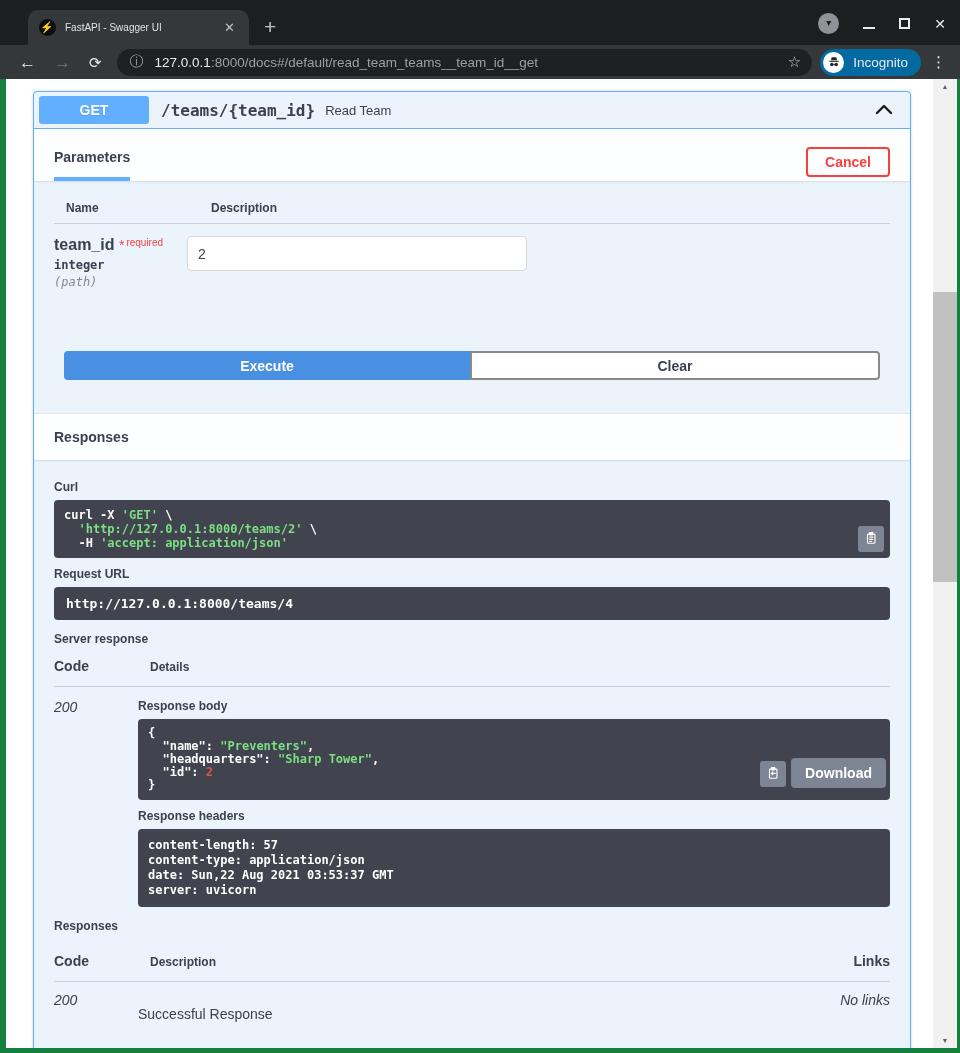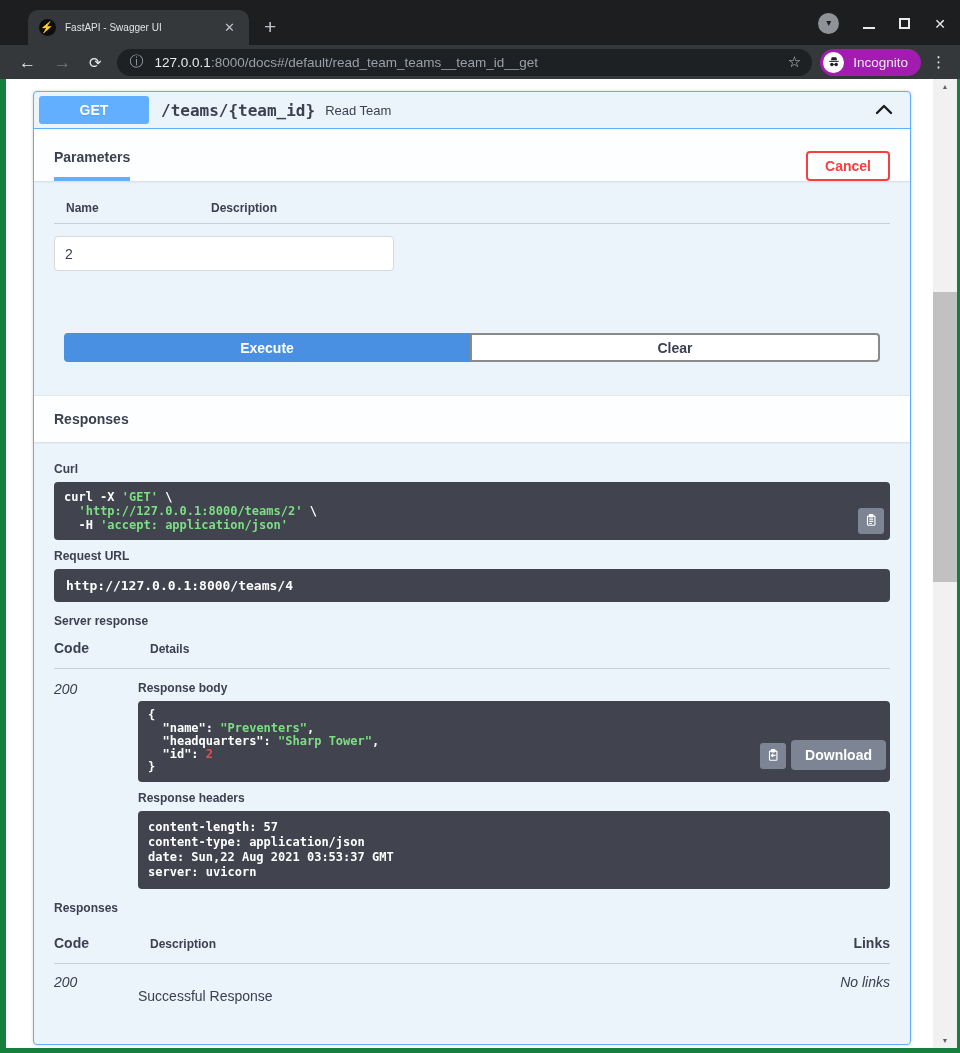--- a/index.html
+++ b/index.html
@@ -25,38 +25,38 @@
   .toolbar { height:34px; background:#35383b; display:flex; align-items:center; padding:0 10px; flex:none; }
   .nav-btn { color:#e8eaed; font-size:17px; padding:0 9px; line-height:1; }
   .nav-btn.fwd { color:#74787d; }
   .reload { font-size:15px; }
   .url-bar { flex:1; height:27px; background:#1e2124; border-radius:14px; display:flex; align-items:center; padding:0 11px 0 13px; margin:0 8px 0 6px; }
   .info-icon { color:#9aa0a6; font-size:14px; }
   .url-text { margin-left:11px; font-size:13.5px; flex:1; white-space:nowrap; overflow:hidden; }
   .url-host { color:#e8eaed; }
   .url-rest { color:#9aa0a6; }
   .star-icon { color:#c8cbce; font-size:15px; }
-  .incognito-pill { height:27px; background:#a21caf; border-radius:14px; display:flex; align-items:center; padding:0 13px 0 3px; gap:9px; }
+  .incognito-pill { height:27px; background:#0369a1; border-radius:14px; display:flex; align-items:center; padding:0 13px 0 3px; gap:9px; }
   .incog-circle { width:21px; height:21px; background:#fff; border-radius:50%; display:flex; align-items:center; justify-content:center; }
   .incognito-label { color:#e8eaed; font-size:13.5px; }
   .menu-dots { color:#e8eaed; font-size:15px; padding:0 4px 0 10px; letter-spacing:0; }
 
   
   .body-row { flex:1; min-height:0; display:flex; padding:0 3px 5px 6px; background:#15803d; }
   .page { flex:1; background:#fff; overflow:hidden; position:relative; color:#3b4151; }
 
   .opblock { margin:12px 22px 0 27px; border:1px solid #61affe; border-radius:4px; background:#ebf3fb; box-shadow:0 0 3px rgba(0,0,0,.19); }
 
   .opblock-header { display:flex; align-items:center; padding:4px 5px; border-bottom:1px solid #61affe; cursor:pointer; }
   .method-badge { width:110px; padding:6px 0; text-align:center; background:#61affe; color:#fff; font-weight:bold; font-size:14px; border-radius:3px; text-shadow:0 1px 0 rgba(0,0,0,.1); }
   .op-path { font-family:"DejaVu Sans Mono", monospace; font-weight:bold; font-size:16px; color:#3b4151; margin-left:12px; }
   .op-summary { font-size:13px; color:#3b4151; margin-left:10px; }
   .collapse-btn { margin-left:auto; margin-right:12px; background:none; border:none; }
 
-  .section-header { background:rgba(255,255,255,.85); padding:14px 20px 0; display:flex; align-items:flex-end; justify-content:space-between; box-shadow:0 1px 2px rgba(0,0,0,.1); }
+  .section-header { background:rgba(255,255,255,.85); padding:14px 20px 0; display:flex; align-items:center; justify-content:space-between; box-shadow:0 1px 2px rgba(0,0,0,.1); }
   .tab-title-sw { position:relative; font-weight:bold; font-size:14px; color:#3b4151; padding:6px 0 16px; }
   .tab-title-sw::after { content:""; position:absolute; left:0; bottom:0; width:100%; height:4px; background:#61affe; }
   .cancel-btn { border:2px solid #f93e3e; border-radius:4px; background:transparent; color:#f93e3e; font-weight:bold; font-size:14px; padding:5px 17px; font-family:"Liberation Sans", sans-serif; }
 
   .params-body { padding:20px 20px 33px; }
   .p-thead { display:flex; border-bottom:1px solid rgba(59,65,81,.2); padding-bottom:8px; }
   .p-col1 { width:133px; }
   .col-label { font-weight:bold; font-size:12px; color:#3b4151;margin-left:12px; }
   .p-row { display:flex; padding-top:12px; }
   .param-name { font-size:16px; font-weight:bold; color:#3b4151; }
@@ -174,20 +174,28 @@
           <span class="tab-title-sw">Parameters</span>
           <button class="cancel-btn">Cancel</button>
         </div>
 
         <div class="params-body">
           <div class="p-thead">
             <span class="p-col1 col-label">Name</span>
             <span class="col-label">Description</span>
           </div>
           <div class="p-row">
+            <div class="p-col1">
+              <div>
+                <span class="param-name">team_id</span>
+                <span class="req-star">*</span><span class="req-label">required</span>
+              </div>
+              <div class="param-type">integer</div>
+              <div class="param-in">(path)</div>
+            </div>
             <div>
               <input class="param-input" value="2" style="">
             </div>
           </div>
 
           <div class="execute-row">
             <button class="btn-execute">Execute</button>
             <button class="btn-clear">Clear</button>
           </div>
         </div>

